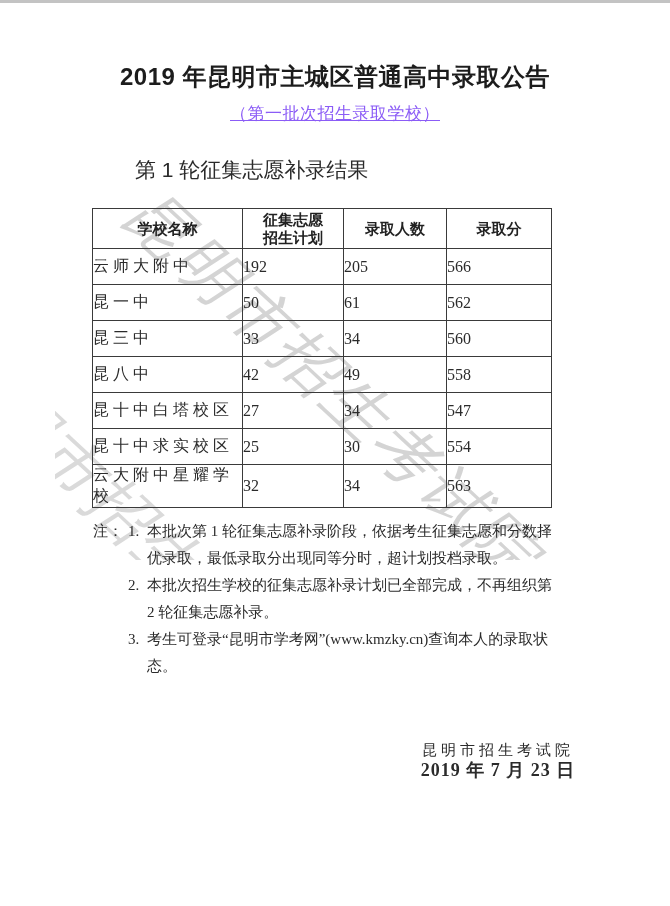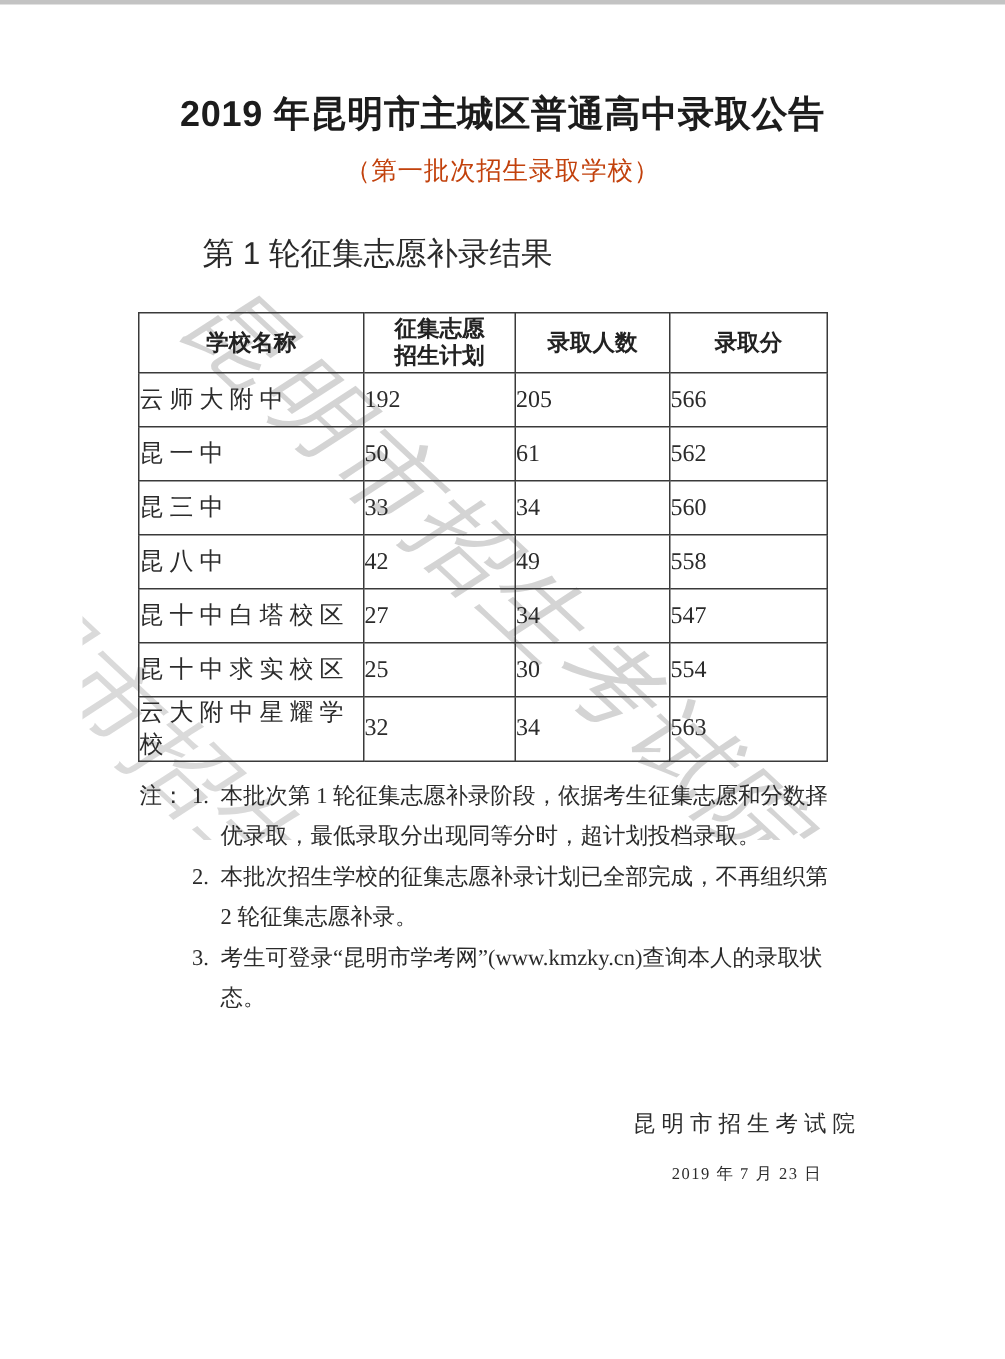--- a/index.html
+++ b/index.html
@@ -59,23 +59,24 @@
     color: #1c1c1c;
     letter-spacing: 0.5px;
     line-height: 30px;
   }
 
   .subtitle {
     margin-top: 11px;
     text-align: center;
     font-family: "Liberation Sans", "DejaVu Sans", sans-serif;
     font-size: 17px;
-    color: #c2410c;
+    color: #8b5cf6;
     letter-spacing: 0.5px;
     line-height: 21px;
+    text-decoration: underline;
   }
 
   .section-heading {
     margin: 35px 0 0 135px;
     font-family: "Liberation Sans", "DejaVu Sans", sans-serif;
     font-size: 21px;
     color: #2a2a2a;
     line-height: 22px;
   }
 
@@ -134,24 +135,24 @@
     width: 250px;
     text-align: center;
     color: #2b2b2b;
   }
   .issuer {
     font-size: 15px;
     letter-spacing: 4px;
     line-height: 20px;
   }
   .date {
-    margin-top: 13px;
-    font-size: 11px;
+    font-size: 18px;
     letter-spacing: 1px;
     line-height: 20px;
+    font-weight: bold;
   }
 </style>
 </head>
 <body>
 
 <div class="top-strip"></div>
 
 <div class="watermark-clip">
   <span class="wm wm1">昆明市招生考试院</span>
   <span class="wm wm2">昆明市招生考试院</span>

